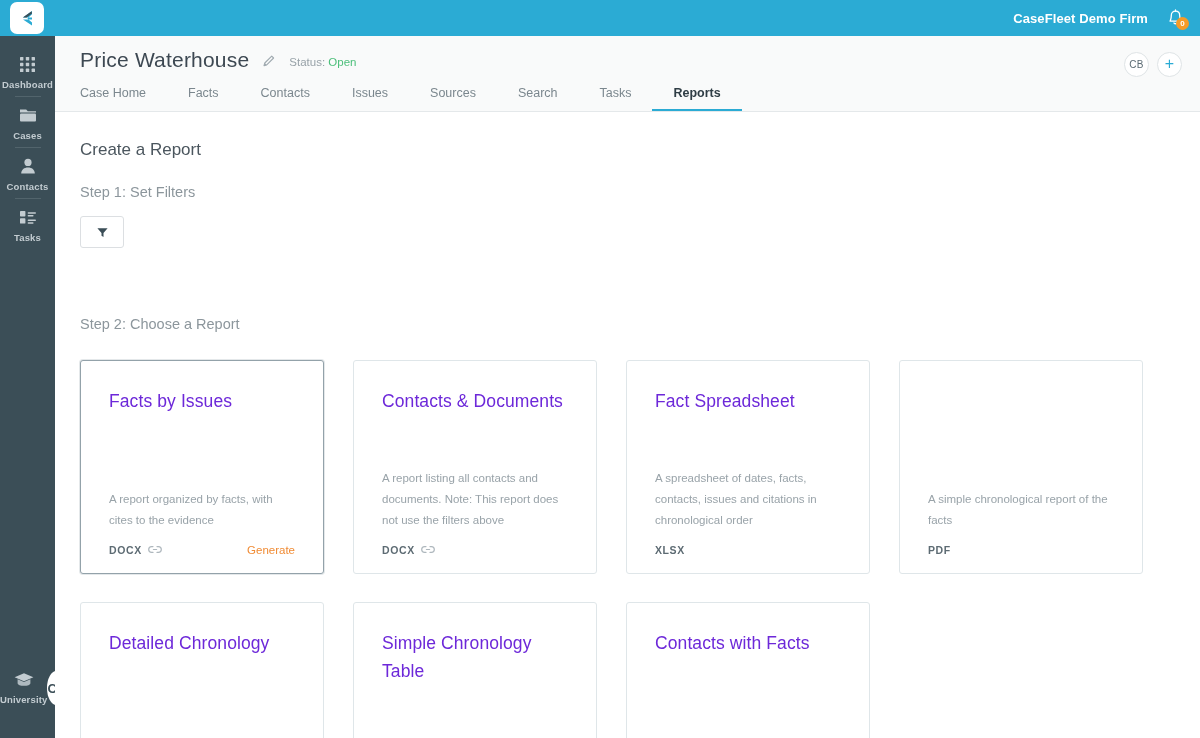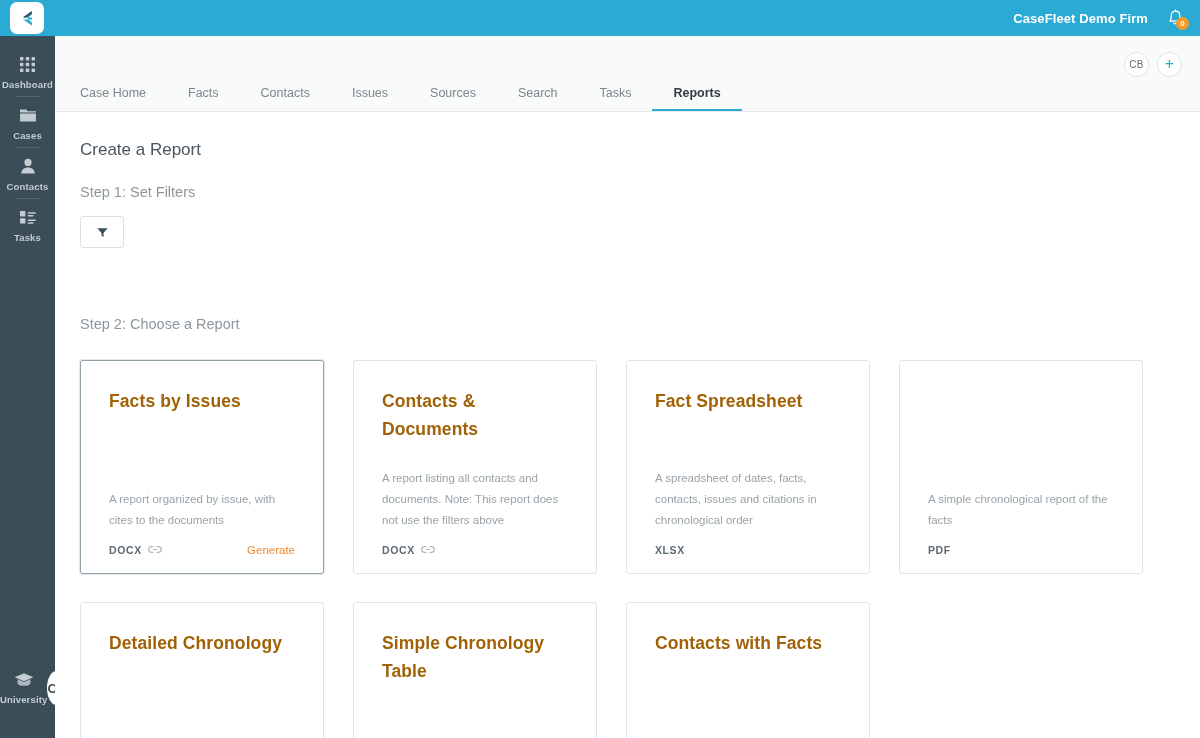--- a/index.html
+++ b/index.html
@@ -179,21 +179,21 @@
     padding: 26px 28px 16px 28px;
     position: relative;
     display: flex; flex-direction: column;
     cursor: pointer;
   }
   .card.selected {
     border: 1px solid #93a2aa;
     box-shadow: 0 0 0 1px rgba(147,162,170,.25);
   }
   .card-title {
-    font-size: 17.5px; color: #a16207; font-weight: bold;
+    font-size: 17.5px; color: #6d28d9; font-weight: normal;
     line-height: 28px;
     letter-spacing: .1px;
   }
   .card-desc {
     font-size: 11.5px; color: #99a3a9;
     line-height: 21px;
     margin-top: auto;
   }
   .card-foot {
     margin-top: 12px;
@@ -307,20 +307,33 @@
           </svg>
         </span>
         <span class="rail-label">University</span>
       </div>
       <div class="rail-div"></div>
       <div class="rail-avatar">CB</div>
     </div>
   </div>
 
   <div class="case-header">
+    <div class="case-title-row">
+      <span class="case-title">Price Waterhouse</span>
+      <span class="pencil">
+        <svg width="16" height="16" viewBox="0 0 16 16" aria-hidden="true">
+          <path d="M3 12.6 L3.8 10 L10.7 3.1 L12.6 5 L5.7 11.9 Z" fill="none" stroke="#9fa9af" stroke-width="1.1" stroke-linejoin="round"></path>
+          <path d="M3.6 10.6 L5.1 12.1" stroke="#9fa9af" stroke-width="1.1"></path>
+        </svg>
+      </span>
+      <span class="status-line">
+        <span>Status:</span>
+        <span class="status-value">Open</span>
+      </span>
+    </div>
 
     <div class="tabs">
       <div class="tab">Case Home</div>
       <div class="tab">Facts</div>
       <div class="tab">Contacts</div>
       <div class="tab">Issues</div>
       <div class="tab">Sources</div>
       <div class="tab">Search</div>
       <div class="tab">Tasks</div>
       <div class="tab active">Reports</div>
@@ -342,21 +355,21 @@
         <path d="M1.4 2.2 L11.6 2.2 L7.5 6.9 L7.5 10.9 L5.5 9.8 L5.5 6.9 Z" fill="#3b4e57"></path>
       </svg>
     </div>
 
     <div class="step-label step2">Step 2: Choose a Report</div>
 
     <div class="card-grid">
 
       <div class="card selected">
         <div class="card-title">Facts by Issues</div>
-        <div class="card-desc">A report organized by issue, with cites to the documents</div>
+        <div class="card-desc">A report organized by facts, with cites to the evidence</div>
         <div class="card-foot">
           <span class="card-format">
             <span>DOCX</span>
             <span>
               <svg width="14" height="9" viewBox="0 0 14 9" aria-hidden="true">
                 <path d="M5.4 4.5 L8.6 4.5" stroke="#aeb7bd" stroke-width="1.2" stroke-linecap="round"></path>
                 <path d="M5 1.6 L3.6 1.6 A2.9 2.9 0 0 0 3.6 7.4 L5 7.4" fill="none" stroke="#aeb7bd" stroke-width="1.2" stroke-linecap="round"></path>
                 <path d="M9 1.6 L10.4 1.6 A2.9 2.9 0 0 1 10.4 7.4 L9 7.4" fill="none" stroke="#aeb7bd" stroke-width="1.2" stroke-linecap="round"></path>
               </svg>
             </span>

